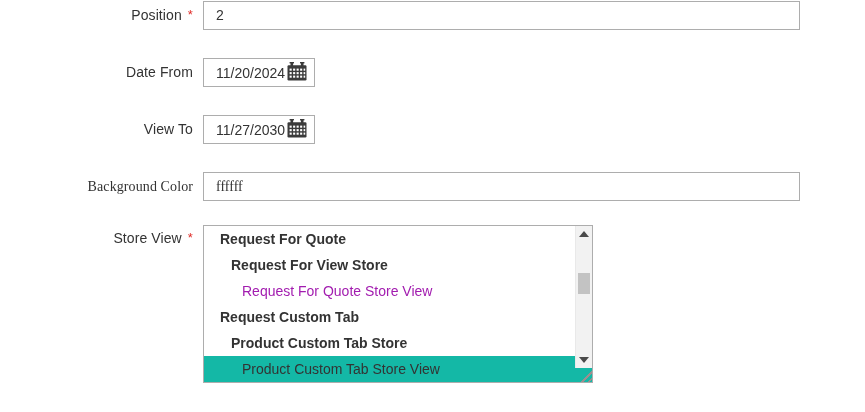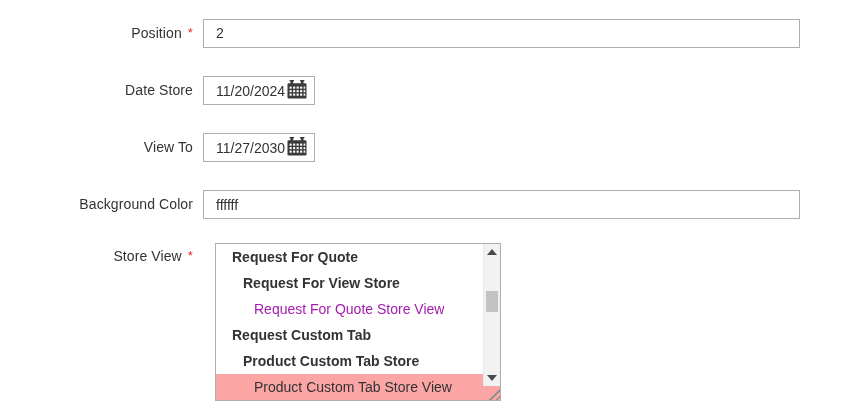--- a/index.html
+++ b/index.html
@@ -1,47 +1,47 @@
 <!DOCTYPE html>
 <html><head>
 <meta charset="utf-8">
 <style>
   * { margin:0; padding:0; box-sizing:border-box; }
   html,body { width:865px; height:412px; background:#ffffff; overflow:hidden; }
   body { font-family:"Liberation Sans","DejaVu Sans",sans-serif; font-size:14px; color:#333; }
 
-  .form { padding-top:18px; }
+  .form { padding-top:0; }
   .frow { display:flex; align-items:center; margin-bottom:28px; }
-  .frow.row-bgcolor { margin-bottom:24px; }
+  .frow.row-bgcolor { margin-bottom:24px;font-family:Liberation Serif, serif; }
   .frow.align-top { align-items:flex-start; }
 
   .flabel { width:193px; flex-shrink:0; text-align:right; line-height:29px;
             color:#333; letter-spacing:.1px; }
   .align-top .flabel { line-height:26px; }
   .req { color:#e02b27; font-size:13px; margin-left:6px; vertical-align:1px; }
 
   .fcontrol { margin-left:10px; }
 
   .text-input { width:597px; height:29px; border:1px solid #adadad; background:#fff;
                 padding:0 12px; font:inherit; color:#333; outline:none; }
 
   .date-wrap { width:112px; height:29px; border:1px solid #adadad; background:#fff;
                display:flex; align-items:center; }
   .date-input { border:0; outline:0; flex:1; min-width:0; padding-left:12px;
                 font:inherit; color:#333; background:transparent; }
   .cal-btn { border:0; background:transparent; padding:0 7px 0 0; cursor:pointer;
              display:flex; align-items:center; }
 
-  .select-box { position:relative; width:286px; height:158px; border:1px solid #adadad;
-                background:#fff; overflow:hidden;margin-left:12px; }
+  .select-box { position:relative; width:390px; height:158px; border:1px solid #adadad;
+                background:#fff; overflow:hidden; }
   .opts { position:absolute; inset:0; }
   .opt { height:26px; line-height:26px; white-space:nowrap; overflow:hidden;
          color:#a21caf; cursor:default; }
   .opt.bold { font-weight:bold; color:#333; }
-  .opt.selected { background:#fca5a5; color:#333; }
+  .opt.selected { background:#14b8a6; color:#333; }
 
   .sbar { position:absolute; top:0; right:0; bottom:14px; width:17px;
           background:#f2f2f2; border-left:1px solid #e9e9e9;
           display:flex; flex-direction:column; }
   .sb-btn { height:16px; flex-shrink:0; display:flex; align-items:center;
             justify-content:center; cursor:pointer; }
   .tri-up { width:0; height:0; border-left:5px solid transparent;
             border-right:5px solid transparent; border-bottom:6px solid #4a4a4a; }
   .tri-down { width:0; height:0; border-left:5px solid transparent;
               border-right:5px solid transparent; border-top:6px solid #4a4a4a; }
@@ -60,21 +60,21 @@
 <div class="form">
 
   <div class="frow">
     <div class="flabel"><span>Position</span><span class="req">*</span></div>
     <div class="fcontrol">
       <input class="text-input" type="text" value="2" style="">
     </div>
   </div>
 
   <div class="frow">
-    <div class="flabel">Date Store</div>
+    <div class="flabel">Date From</div>
     <div class="fcontrol">
       <div class="date-wrap">
         <input class="date-input" type="text" value="11/20/2024" style="">
         <button class="cal-btn">
           <span>
             <svg width="20" height="19" viewBox="0 0 20 19">
               <rect x="3.5" y="0" width="2.6" height="4.5" fill="#3b3b3b"></rect>
               <rect x="13.9" y="0" width="2.6" height="4.5" fill="#3b3b3b"></rect>
               <rect x="2.6" y="0" width="4.4" height="1.4" fill="#3b3b3b"></rect>
               <rect x="13" y="0" width="4.4" height="1.4" fill="#3b3b3b"></rect>

